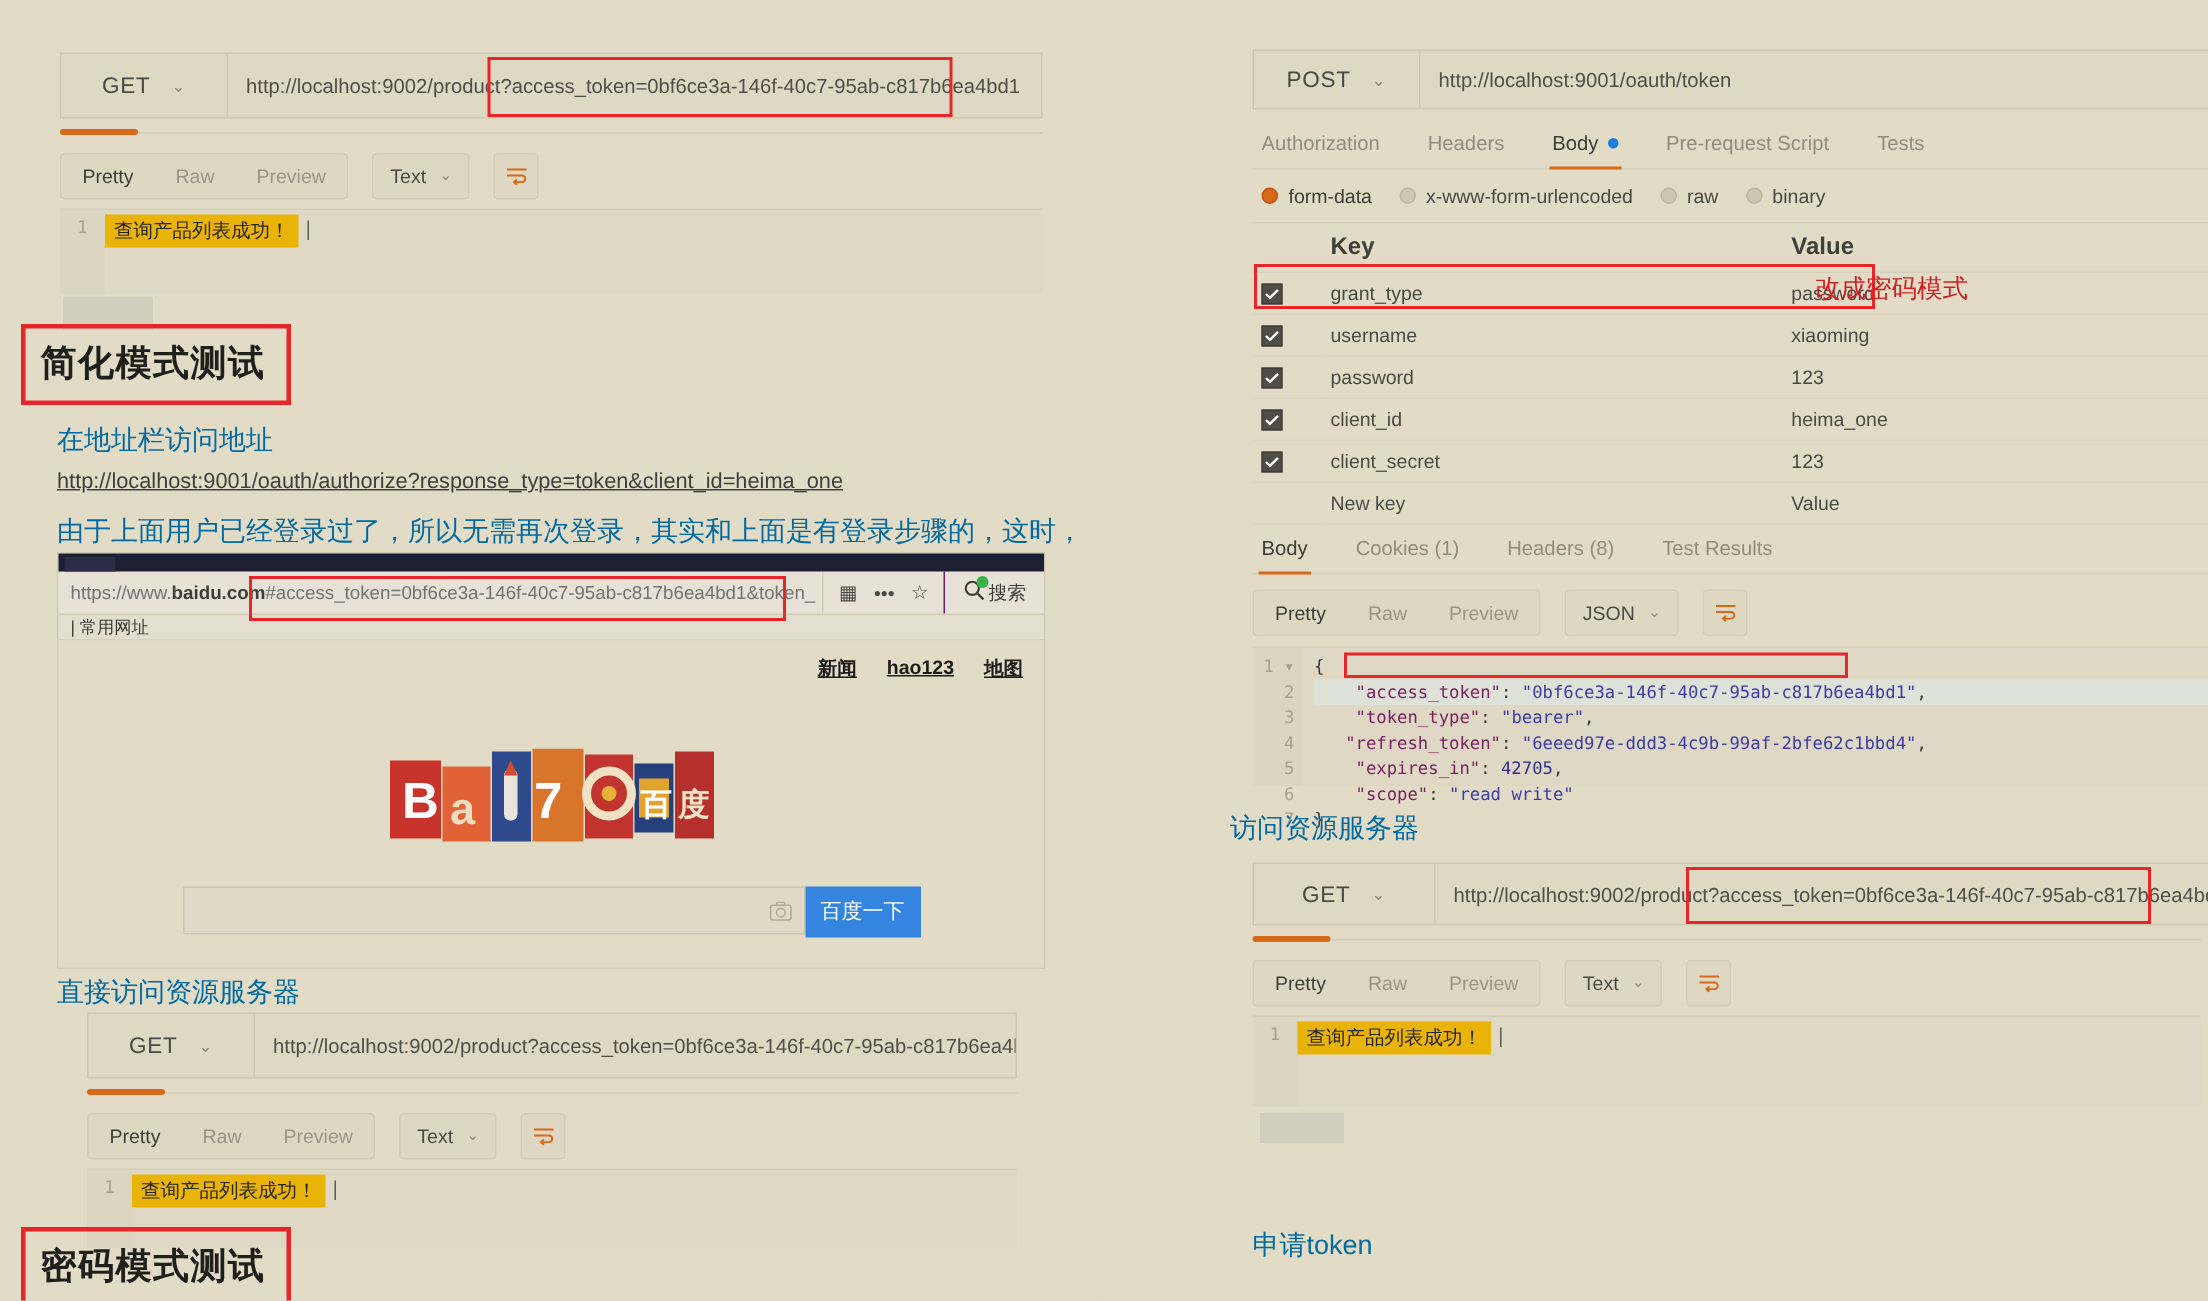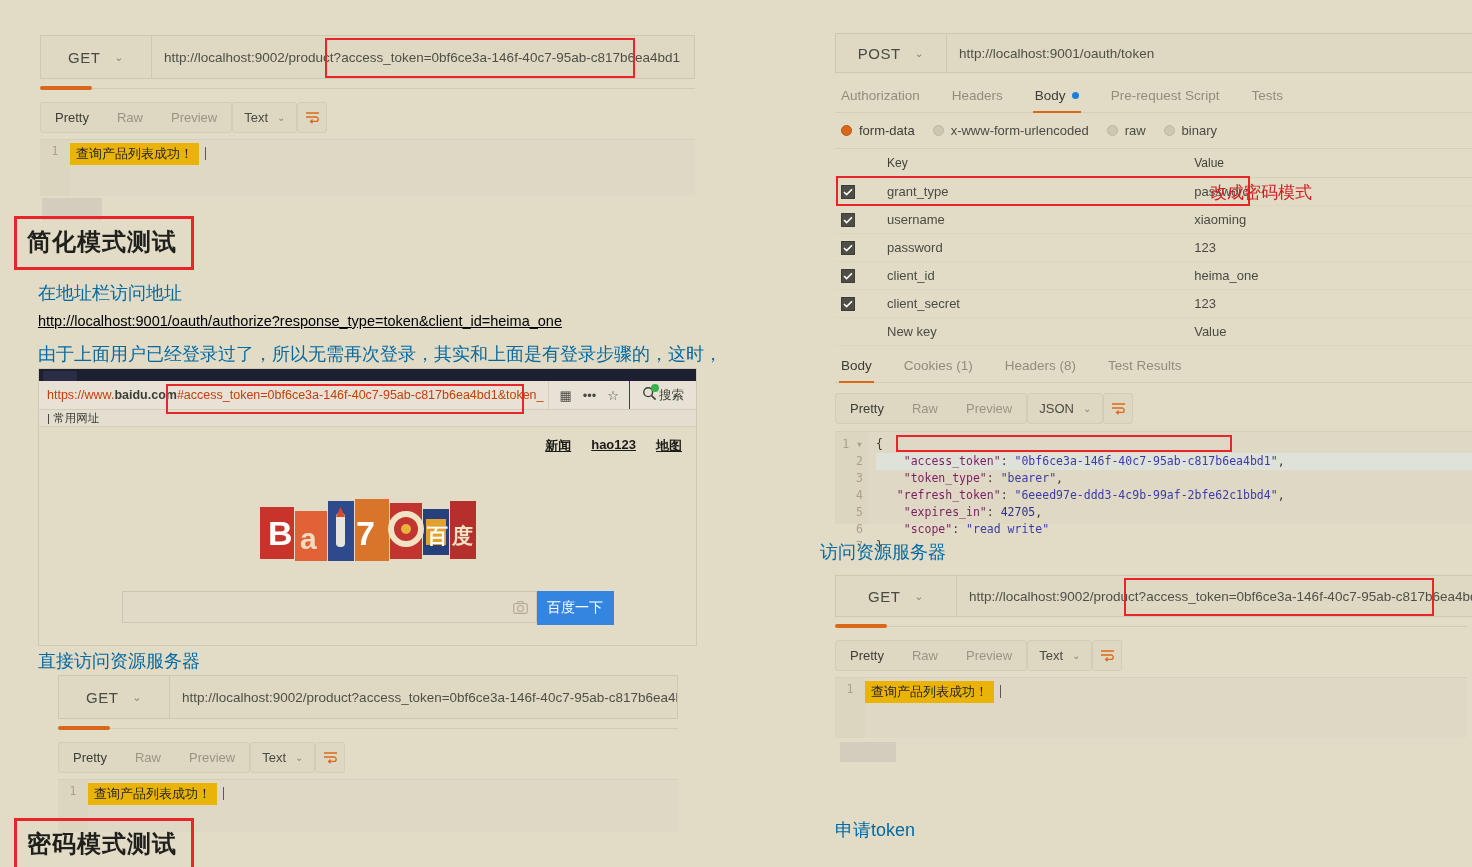--- a/index.html
+++ b/index.html
@@ -24,21 +24,21 @@
     white-space:nowrap;overflow:hidden;position:relative;}
   .req-url .plain{}
   .req-url .hl{}
 
   
   .progress-row{position:relative;height:10px;margin-top:5px;}
   .progress-row .track{position:absolute;left:0;right:0;top:4px;height:1px;background:#d2cbb4;}
   .progress-row .bar{position:absolute;left:0;top:2px;height:4px;width:52px;background:#d9691a;border-radius:2px;}
 
   
-  .resp-tools{display:flex;align-items:center;gap:0;margin-top:8px;}
+  .resp-tools{display:flex;align-items:center;gap:16px;margin-top:8px;}
   .seg{display:flex;border:1px solid #d3ccb6;background:#ded8c2;border-radius:3px;overflow:hidden;}
   .seg .it{padding:7px 14px;font-size:13px;color:#9b9484;}
   .seg .it.act{color:#3d3d37;}
   .pick{display:flex;align-items:center;gap:9px;border:1px solid #d3ccb6;background:#ded8c2;border-radius:3px;padding:7px 11px;font-size:13px;color:#4a4a44;}
   .pick .chev{font-size:10px;color:#8d8778;}
   .wrapbtn{border:1px solid #d3ccb6;background:#ded8c2;border-radius:3px;width:28px;height:29px;
     display:flex;align-items:center;justify-content:center;}
   .wrapbtn svg{display:block;}
 
   
@@ -48,34 +48,34 @@
   .code-body{flex:1;padding-top:3px;}
   .code-line1{background:#eab308;padding:2px 6px;font-size:13px;color:#262622;display:inline-block;}
   .caret{display:inline-block;width:1px;height:13px;background:#5b5b52;vertical-align:-2px;margin-left:6px;}
 
   
   .boxed-h{display:inline-block;border:3px solid #e8262a;padding:7px 14px 9px 10px;}
   .boxed-h .t{font-size:24px;font-weight:bold;color:#1f1f1c;letter-spacing:1px;}
   .grey-chip{width:60px;height:22px;background:#d2cdbd;}
 
   .body-text{font-size:18px;color:#0369a1;}
-  .link{font-size:14.5px;color:#000000;text-decoration:underline;}
+  .link{font-size:14.5px;color:#404040;text-decoration:underline;}
 
   
   .rbox{position:absolute;border:2px solid #e8262a;box-sizing:border-box;pointer-events:none;}
   .rnote{position:absolute;color:#cf1f22;font-size:17px;}
 
   
   .browser{border:1px solid #d0c9b3;background:#e4ded0;}
   .tabstrip{height:12px;background:#1d1f33;position:relative;}
   .tabstrip .tab{position:absolute;left:4px;top:2px;width:34px;height:10px;background:#2a2d45;}
   .navbar{display:flex;align-items:center;height:28px;background:#e7e2d5;border-bottom:1px solid #d3ccb6;}
   .urlfield{flex:1;display:flex;align-items:center;padding:0 8px;font-size:12.5px;color:#3d3d37;white-space:nowrap;overflow:hidden;}
   .urlfield b{font-weight:bold;}
-  .urlfield .dim{color:#c2410c;}
+  .urlfield .dim{color:#737373;}
   .navicons{display:flex;align-items:center;gap:11px;padding:0 10px;border-left:1px solid #d6cfb9;height:100%;}
   .navicons .ic{font-size:13px;color:#4a4a44;}
   .searchbox{display:flex;align-items:center;gap:2px;padding:0 12px;border-left:1px solid #701a75;height:100%;font-size:12.5px;color:#3d3d37;}
   .bkmk{height:16px;display:flex;align-items:center;padding:0 8px;font-size:11.5px;color:#3a3a33;border-bottom:1px solid #d6cfb9;}
 
   
   .baidu{background:#e2dcc7;position:relative;}
   .bd-nav{position:absolute;right:14px;top:10px;display:flex;gap:20px;}
   .bd-nav a{font-size:13px;color:#1b1b17;text-decoration:underline;font-weight:bold;}
   .bd-logo{margin:0 auto;display:block;}
@@ -90,21 +90,21 @@
   .pm-tabs .tb.act:after{content:"";position:absolute;left:0;right:0;bottom:-1px;height:2px;background:#d9691a;}
   .bluedot{width:7px;height:7px;border-radius:50%;background:#1b7fe0;display:inline-block;}
 
   .radios{display:flex;align-items:center;gap:18px;padding:10px 6px;}
   .radios .rd{display:flex;align-items:center;gap:7px;font-size:13px;color:#4a4a44;}
   .radios .dot{width:11px;height:11px;border-radius:50%;background:#cdc7b2;border:1px solid #bdb6a0;box-sizing:border-box;}
   .radios .rd.sel .dot{background:#d9691a;border-color:#b9550f;}
   .radios .rd.sel{color:#3d3d37;}
 
   table.kv{width:100%;border-collapse:collapse;}
-  table.kv th{font-size:12px;text-align:left;color:#40403a;font-weight:normal;padding:7px 6px;border-bottom:1px solid #d5cfb9;border-top:1px solid #d5cfb9;}
+  table.kv th{font-size:16px;text-align:left;color:#40403a;font-weight:bold;padding:7px 6px;border-bottom:1px solid #d5cfb9;border-top:1px solid #d5cfb9;}
   table.kv td{font-size:13px;color:#4a4a44;padding:6px 6px;border-bottom:1px solid #ddd7c2;margin-top:12px;}
   table.kv td.ck{width:34px;}
   .cbx{width:14px;height:14px;background:#4e4e46;border:1px solid #3d3d37;display:flex;align-items:center;justify-content:center;box-sizing:border-box;}
   .cbx svg{display:block;}
   td.muted{color:#a8a192;}
   .colkey{width:48%;}
 
   
   .json{display:flex;background:#ded8c4;border-top:1px solid #d5cfb9;font-family:"DejaVu Sans Mono",monospace;font-size:11.5px;}
   .json .g{width:28px;text-align:right;padding:4px 5px 6px 0;color:#a9a18e;background:#dcd5bf;line-height:1.48;}

